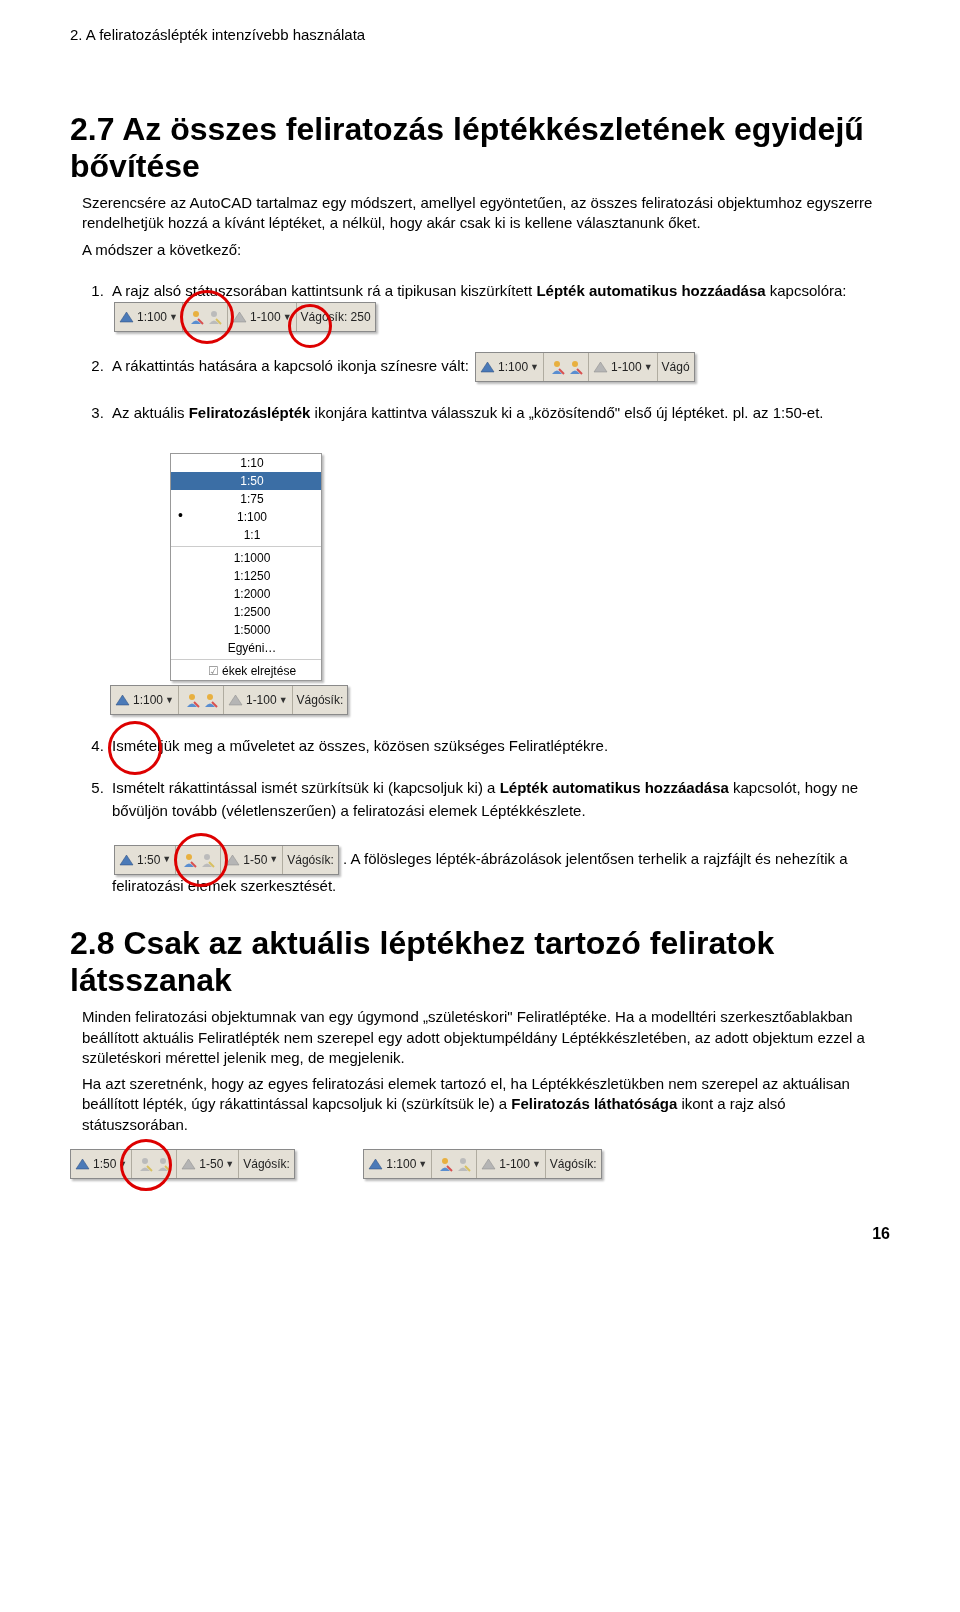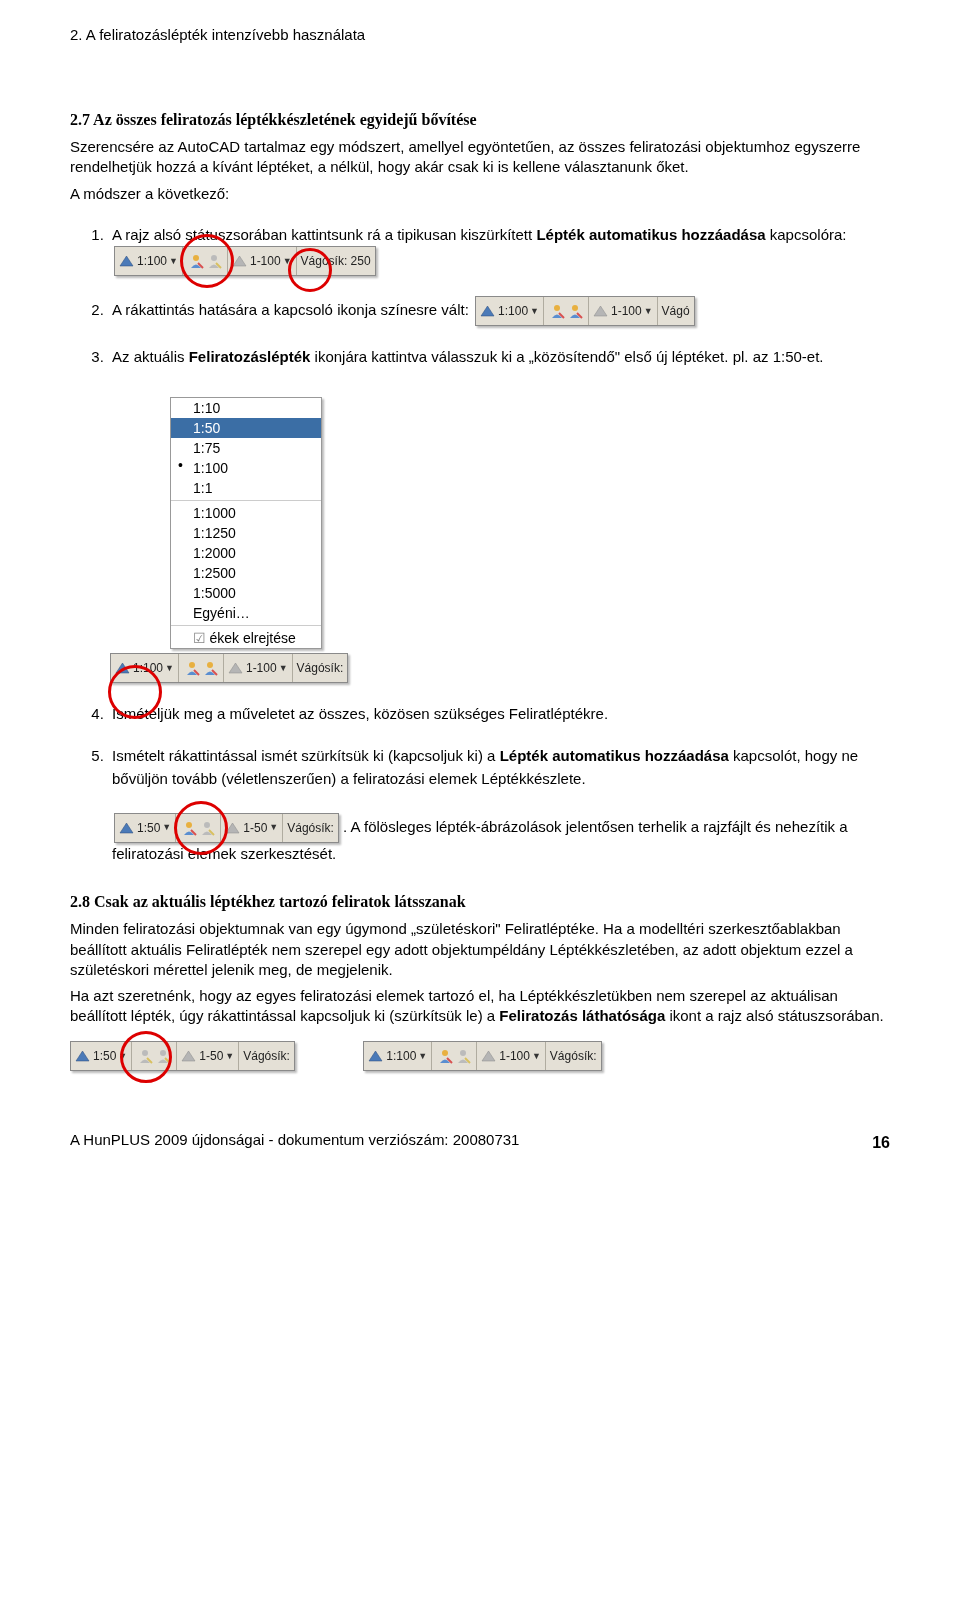--- a/index.html
+++ b/index.html
@@ -11,27 +11,27 @@
     width: 960px;
     box-sizing: border-box;
     background: #fff;
   }
   .header-right {
     text-align: left;
     font-size: 15px;
     padding: 26px 0 40px 0;
   }
   h2 {
-    font-family: Liberation Serif, serif;
-    font-size: 16px;
+    font-family: Liberation Sans, sans-serif;
+    font-size: 32px;
     font-weight: bold;
     margin: 28px 0 8px 0;
   }
   p {
-    margin: 6px 0;
+    margin: 6px 12px;
     line-height: 1.35;
   }
   ol {
     margin: 4px 0 4px 0;
     padding-left: 38px;
   }
   ol li {
     margin: 20px 0;
     line-height: 1.5;
     padding-left: 4px;
@@ -86,23 +86,24 @@
     border-radius: 50%;
     pointer-events: none;
   }
   .rel { position: relative; }
   .dropdown-big {
     display: inline-block;
     background: #fff;
     border: 1px solid #999;
     box-shadow: 2px 2px 2px #bbb;
     font-family: Tahoma, Arial, sans-serif;
-    font-size: 14px;
+    font-size: 12px;
     margin: 10px 0 6px 100px;
     width: 150px;
+    text-align: center;
   }
   .dropdown-big div {
     padding: 2px 10px 2px 22px;
     position: relative;
   }
   .dropdown-big div.sel {
     background: #3b6ea5;
     color: #fff;
   }
   .dropdown-big div.dot::before {
@@ -424,18 +425,17 @@
         </span>
         <span>1-100</span>
         <span class="drop-arrow">▼</span>
       </span>
     <span class="cell">Vágósík:</span>
   </span>
   <span class="circ" style="width:46px;height:46px;left:50px;top:-10px"></span>
 </div>
 
 <div class="footer">
-  <span>A HunPLUS 2009 újdonságai - dokumentum verziószám: 20080731</span>
   <span class="pg">16</span>
 </div>
 
 
 
 
 </body></html>

